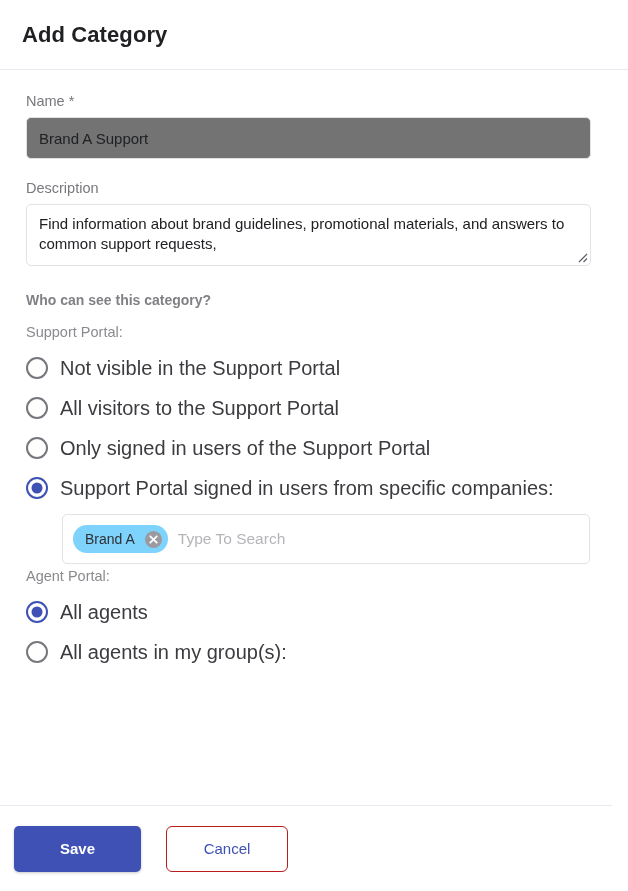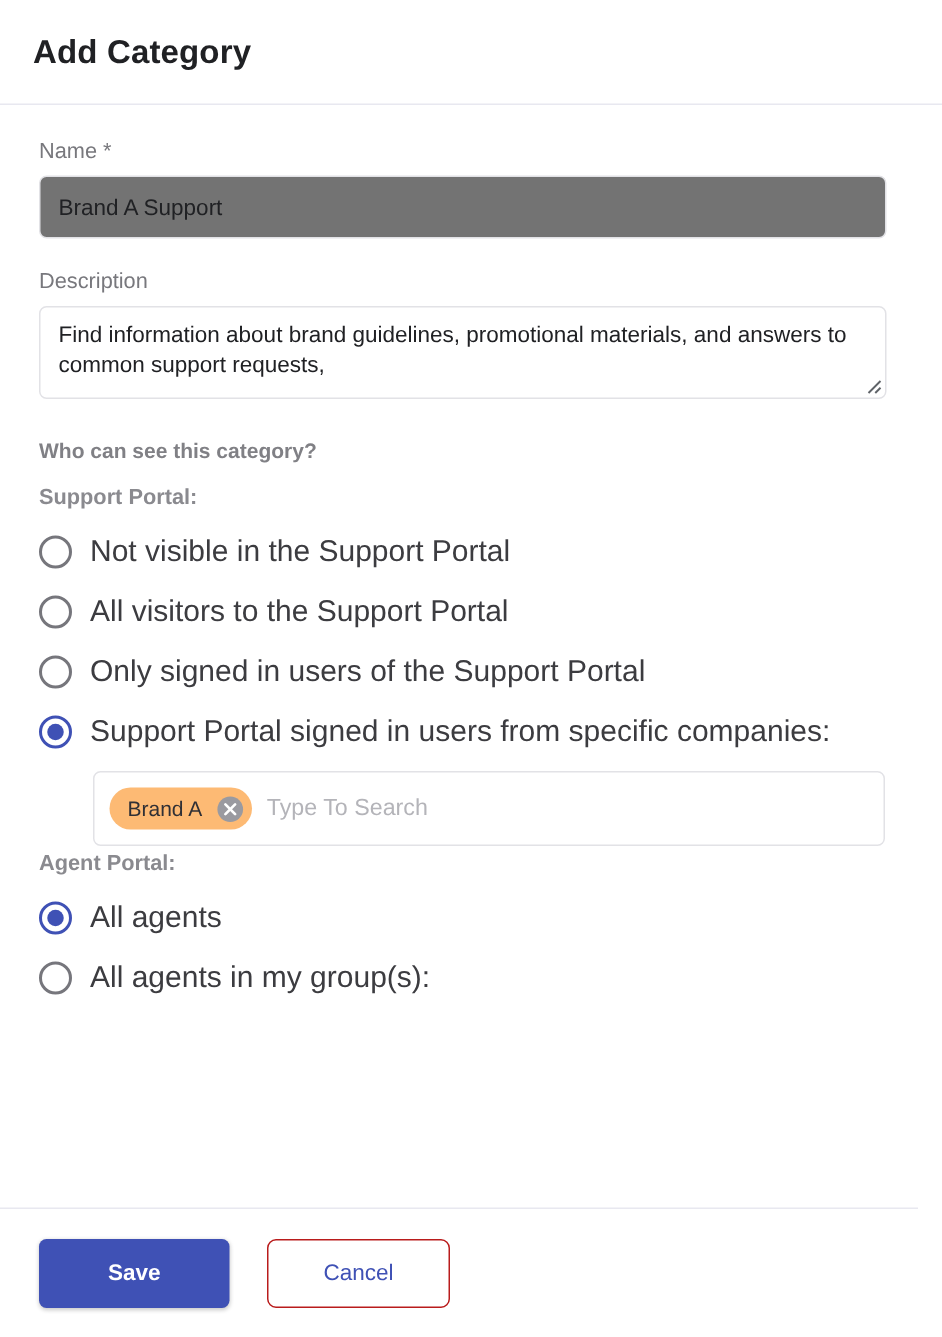--- a/index.html
+++ b/index.html
@@ -93,21 +93,21 @@
   
   .section-heading {
     font-size: 14px;
     font-weight: bold;
     color: #808085;
     margin: 26px 0 16px 0;
   }
 
   .group-label {
     font-size: 14.5px;
-    font-weight: bold;
+    font-weight: normal;
     color: #8a8a8f;
     margin-bottom: 8px;
   }
 
   
   .radio-row {
     display: flex;
     align-items: center;
     height: 40px;
     cursor: pointer;
@@ -152,21 +152,21 @@
     border: 1px solid #e2e2e6;
     border-radius: 5px;
     background: #fff;
     display: flex;
     align-items: center;
     padding: 0 10px;
   }
   .chip {
     display: inline-flex;
     align-items: center;
-    background: #fdba74;
+    background: #7dd3fc;
     border-radius: 14px;
     height: 28px;
     padding: 0 5px 0 12px;
     margin-right: 6px;
     flex: 0 0 auto;
   }
   .chip-text {
     font-size: 14px;
     color: #303035;
     margin-right: 9px;
@@ -192,21 +192,21 @@
   .agent-block { margin-top: 4px; }
 
   
   .dialog-footer {
     position: absolute;
     left: 0; right: 16px; bottom: 0;
     height: 86px;
     border-top: 1px solid #e8e8f0;
     display: flex;
     align-items: center;
-    padding: 0 26px;
+    padding: 0 14px;
   }
   .btn {
     font-family: "Liberation Sans", sans-serif;
     font-size: 15px;
     border-radius: 5px;
     cursor: pointer;
     height: 46px;
     display: inline-flex;
     align-items: center;
     justify-content: center;

